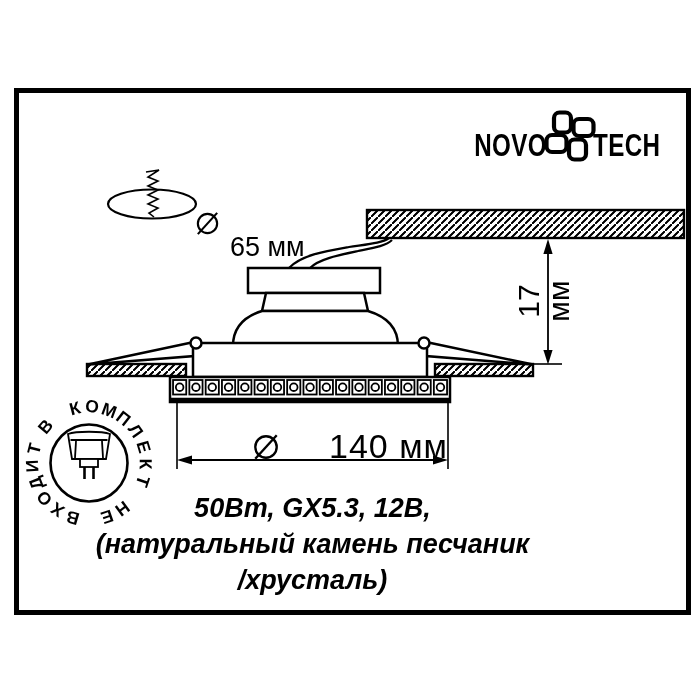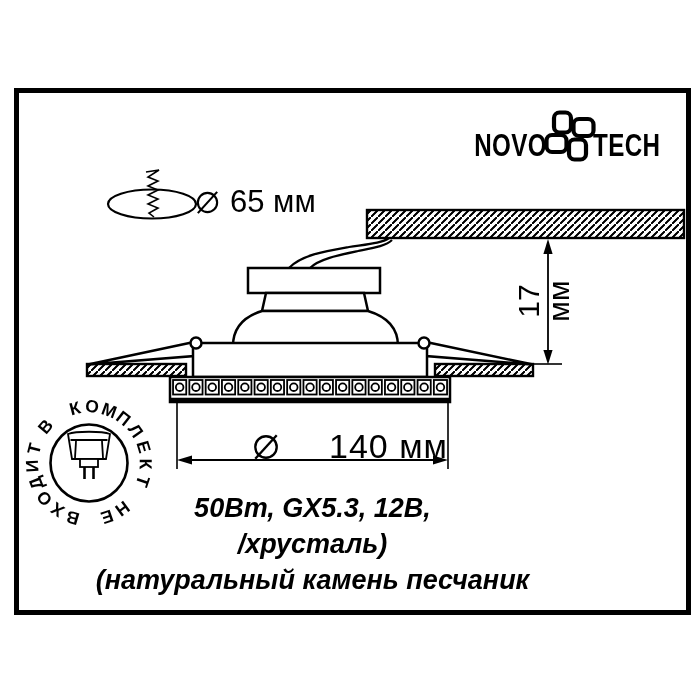--- a/index.html
+++ b/index.html
@@ -23,21 +23,21 @@
   .hatched{fill:url(#hatch);stroke:#000;stroke-width:2.4;}
   
   #logo-novo{left:420px;top:130px;width:127px;text-align:right;
     font-weight:bold;font-size:31px;line-height:31px;letter-spacing:.5px;
     transform:scaleX(.78);transform-origin:100% 50%;}
   #logo-tech{left:593px;top:130px;font-weight:bold;font-size:31px;line-height:31px;
     letter-spacing:.5px;transform:scaleX(.78);transform-origin:0 50%;}
   
   .dim-label{display:flex;align-items:center;gap:9px;}
   #cutout-label{left:194px;top:184px;}
-  #cutout-label .txt{font-size:31px;}
+  #cutout-label .txt{font-size:27px;margin-top:48px;}
   #width-label{left:251px;top:427px;gap:48px;}
   #width-label .txt{font-size:34px;letter-spacing:1px;}
   #depth-label{left:493px;top:286px;width:72px;height:30px;text-align:center;
     font-size:30px;line-height:30px;transform:rotate(-90deg);}
   
   #specs{left:20px;top:490px;width:585px;text-align:center;
     font-weight:bold;font-style:italic;font-size:27px;line-height:36px;}
   
   .ring-char{position:absolute;font-weight:bold;font-size:17.5px;line-height:17.5px;}
 </style>
@@ -193,15 +193,15 @@
     <span class="ring-char" style="left: 73.1889px; top: 516.722px; transform: translate(-50%, -50%) rotate(196.4deg);">В</span>
     <span class="ring-char" style="left: 57.6852px; top: 509.426px; transform: translate(-50%, -50%) rotate(214deg);">Х</span>
     <span class="ring-char" style="left: 45.1132px; top: 497.784px; transform: translate(-50%, -50%) rotate(231.6deg);">О</span>
     <span class="ring-char" style="left: 36.6498px; top: 482.886px; transform: translate(-50%, -50%) rotate(249.2deg);">Д</span>
     <span class="ring-char" style="left: 33.0873px; top: 466.126px; transform: translate(-50%, -50%) rotate(266.8deg);">И</span>
     <span class="ring-char" style="left: 34.7593px; top: 449.073px; transform: translate(-50%, -50%) rotate(284.4deg);">Т</span>
   </div>
 
 <div id="specs" class="abs">
   <div>50Вт, GX5.3, 12В,</div>
+  <div>(натуральный камень песчаник</div>
   <div>/хрусталь)</div>
-  <div>(натуральный камень песчаник</div>
 </div>
 
 </body></html>

